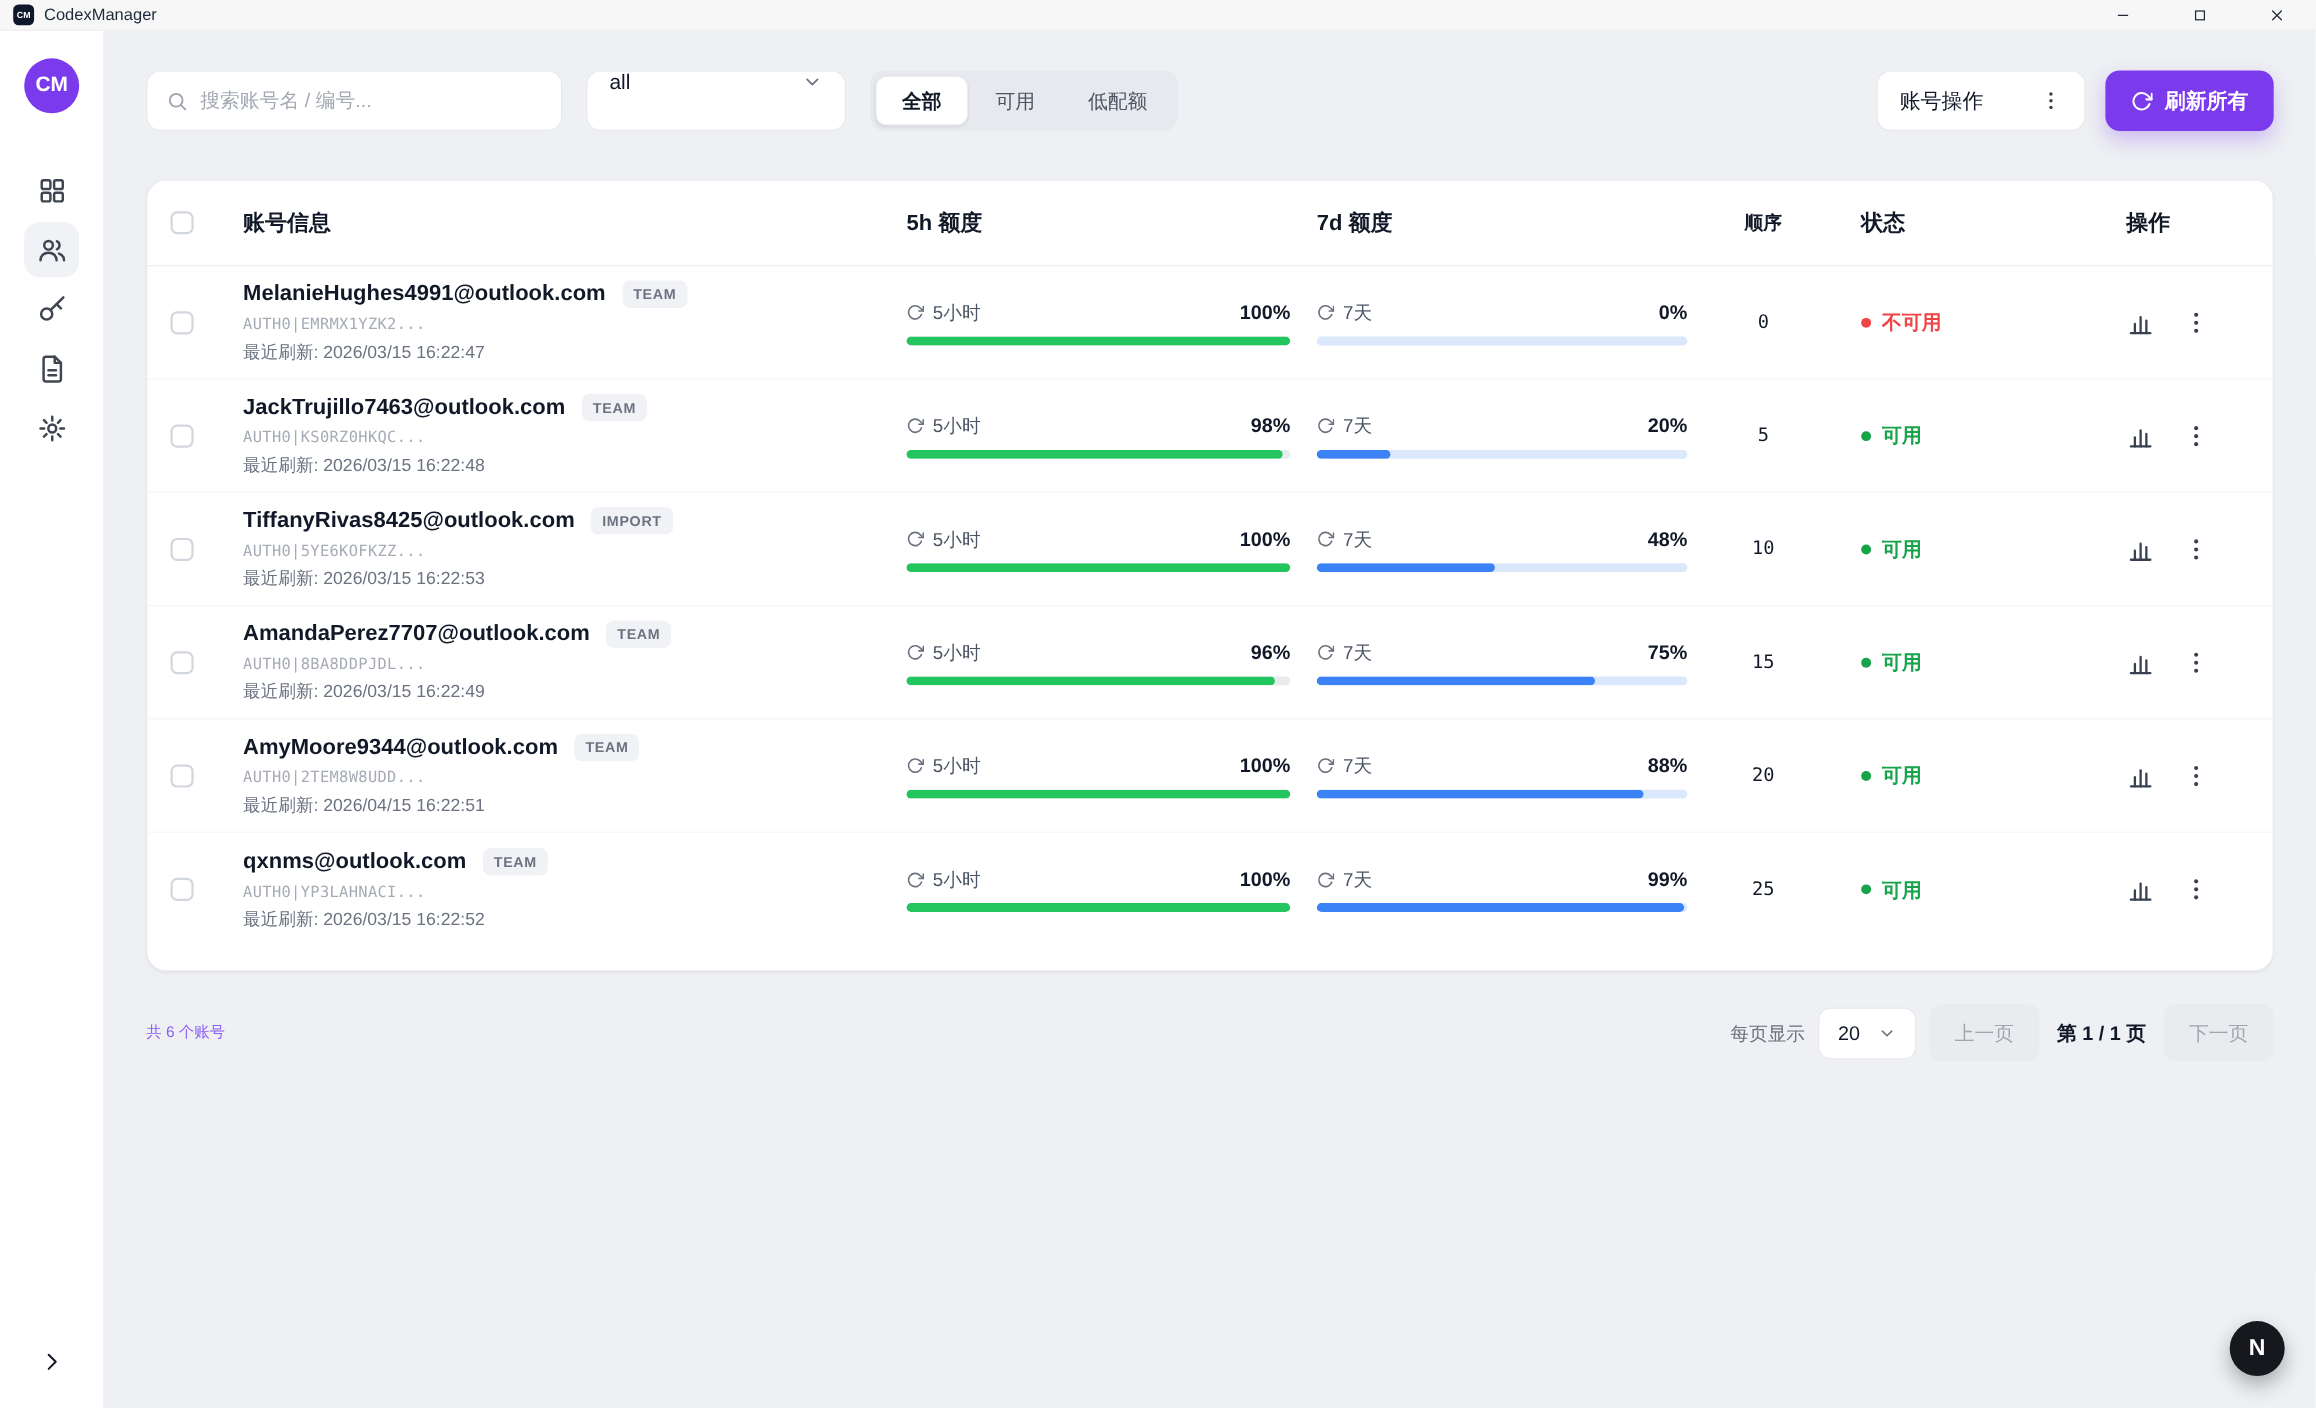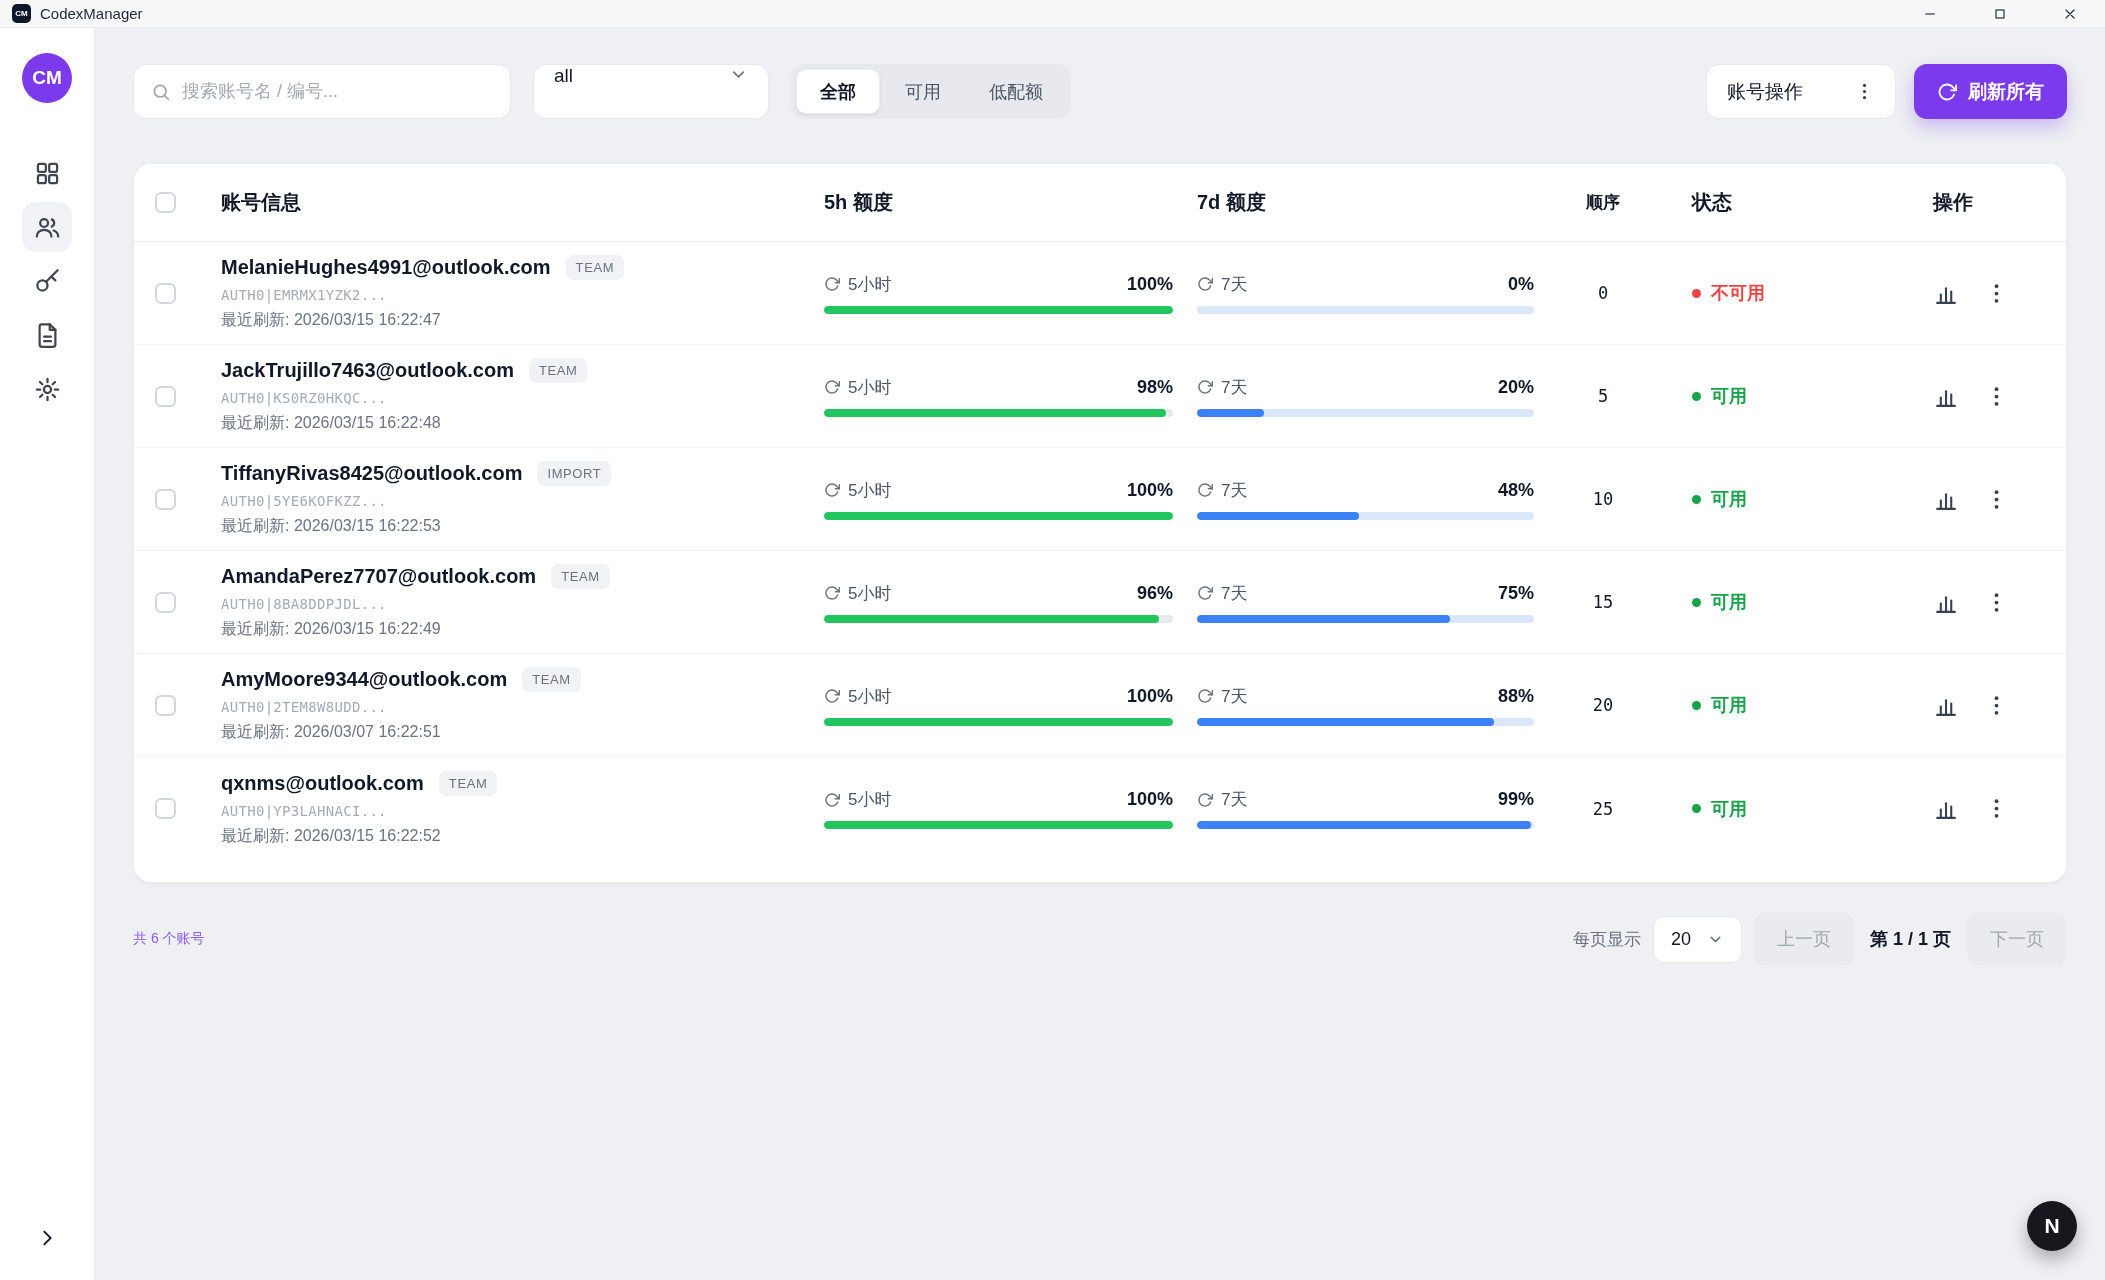--- a/index.html
+++ b/index.html
@@ -79,21 +79,21 @@
   .thead{height:78px;border-bottom:1px solid #e9ebef;}
   .th{font-size:20px;font-weight:700;color:#111827;}
   .rows .trow{height:103px;border-bottom:1px solid #f3f4f6;}
   .rows .trow:last-child{border-bottom:none;}
 
   .c-check{display:flex;justify-content:center;}
   .cb{appearance:none;-webkit-appearance:none;width:21px;height:21px;border:2px solid #d2d6dd;border-radius:6px;background:#fff;cursor:pointer;}
   .c-account{padding-left:25px;min-width:0;}
   .acc-line1{display:flex;align-items:center;gap:15px;}
   .email{font-size:20px;font-weight:700;color:#111827;white-space:nowrap;text-align:right;}
-  .type-badge{background:#f1f2f5;color:#6b7280;font-size:13px;font-weight:400;padding:5px 10px;border-radius:7px;letter-spacing:.6px;}
+  .type-badge{background:#f1f2f5;color:#6b7280;font-size:13px;font-weight:700;padding:5px 10px;border-radius:7px;letter-spacing:.6px;}
   .acc-auth{margin-top:7px;font-family:"DejaVu Sans Mono","Liberation Mono",monospace;font-size:14px;color:#a6abb5;letter-spacing:.3px;}
   .acc-refresh{margin-top:7px;font-size:16px;color:#6b7280;}
 
   .c-quota{padding-right:24px;}
   .q-top{display:flex;justify-content:space-between;align-items:center;}
   .q-label{display:flex;align-items:center;gap:8px;color:#4b5563;font-size:17px;}
   .q-label svg{width:16px;height:16px;color:#6b7280;}
   .q-pct{font-size:18px;font-weight:600;color:#111827;}
   .q-track{margin-top:10px;height:8px;border-radius:4px;background:#e8eaee;overflow:hidden;}
   .q-track.t7{background:#dbe7fb;}
@@ -555,21 +555,21 @@
             <div class="trow">
     <div class="c-check">
                 <input type="checkbox" class="cb" style="">
               </div>
     <div class="c-account">
       <div class="acc-line1">
         <span class="email">AmyMoore9344@outlook.com</span>
         <span class="type-badge">TEAM</span>
       </div>
       <div class="acc-auth">AUTH0|2TEM8W8UDD...</div>
-      <div class="acc-refresh">最近刷新: 2026/03/07 16:22:51</div>
+      <div class="acc-refresh">最近刷新: 2026/04/15 16:22:51</div>
     </div>
     <div class="c-quota">
       <div class="q-top">
         <span class="q-label">
           <span>
                       <svg viewBox="0 0 24 24" fill="none" stroke="currentColor" stroke-width="2.2" stroke-linecap="round" stroke-linejoin="round">
                         <polyline points="23 4 23 10 17 10"></polyline>
                         <path d="M20.49 15a9 9 0 1 1-2.12-9.36L23 10"></path>
                       </svg>
                     </span>

